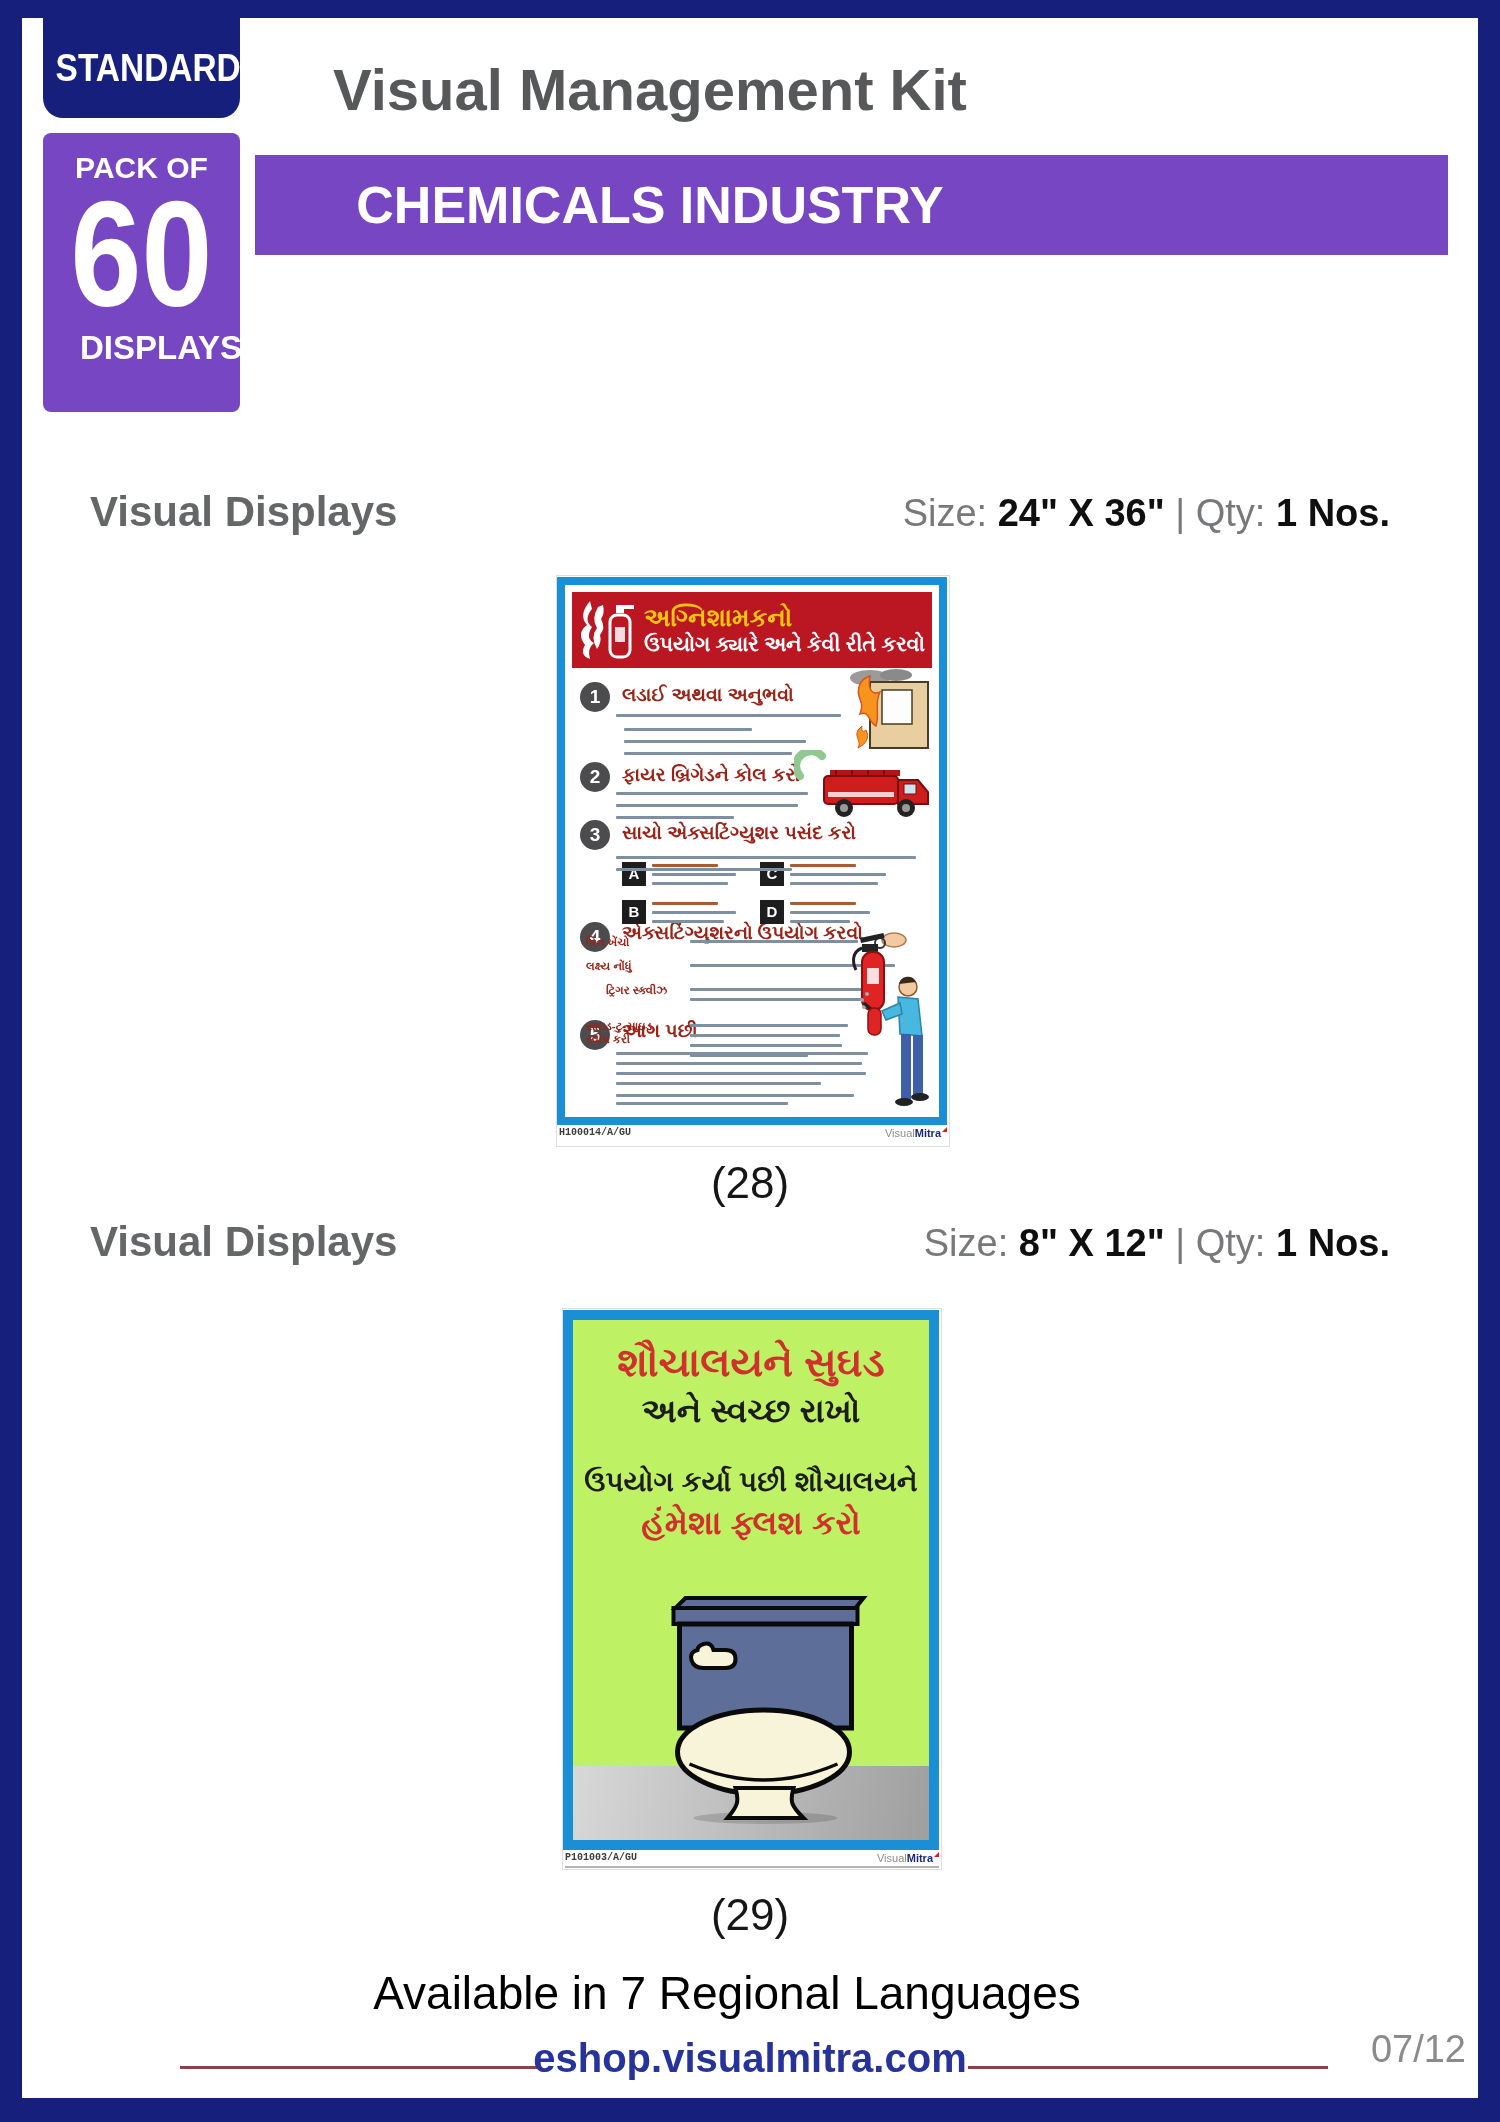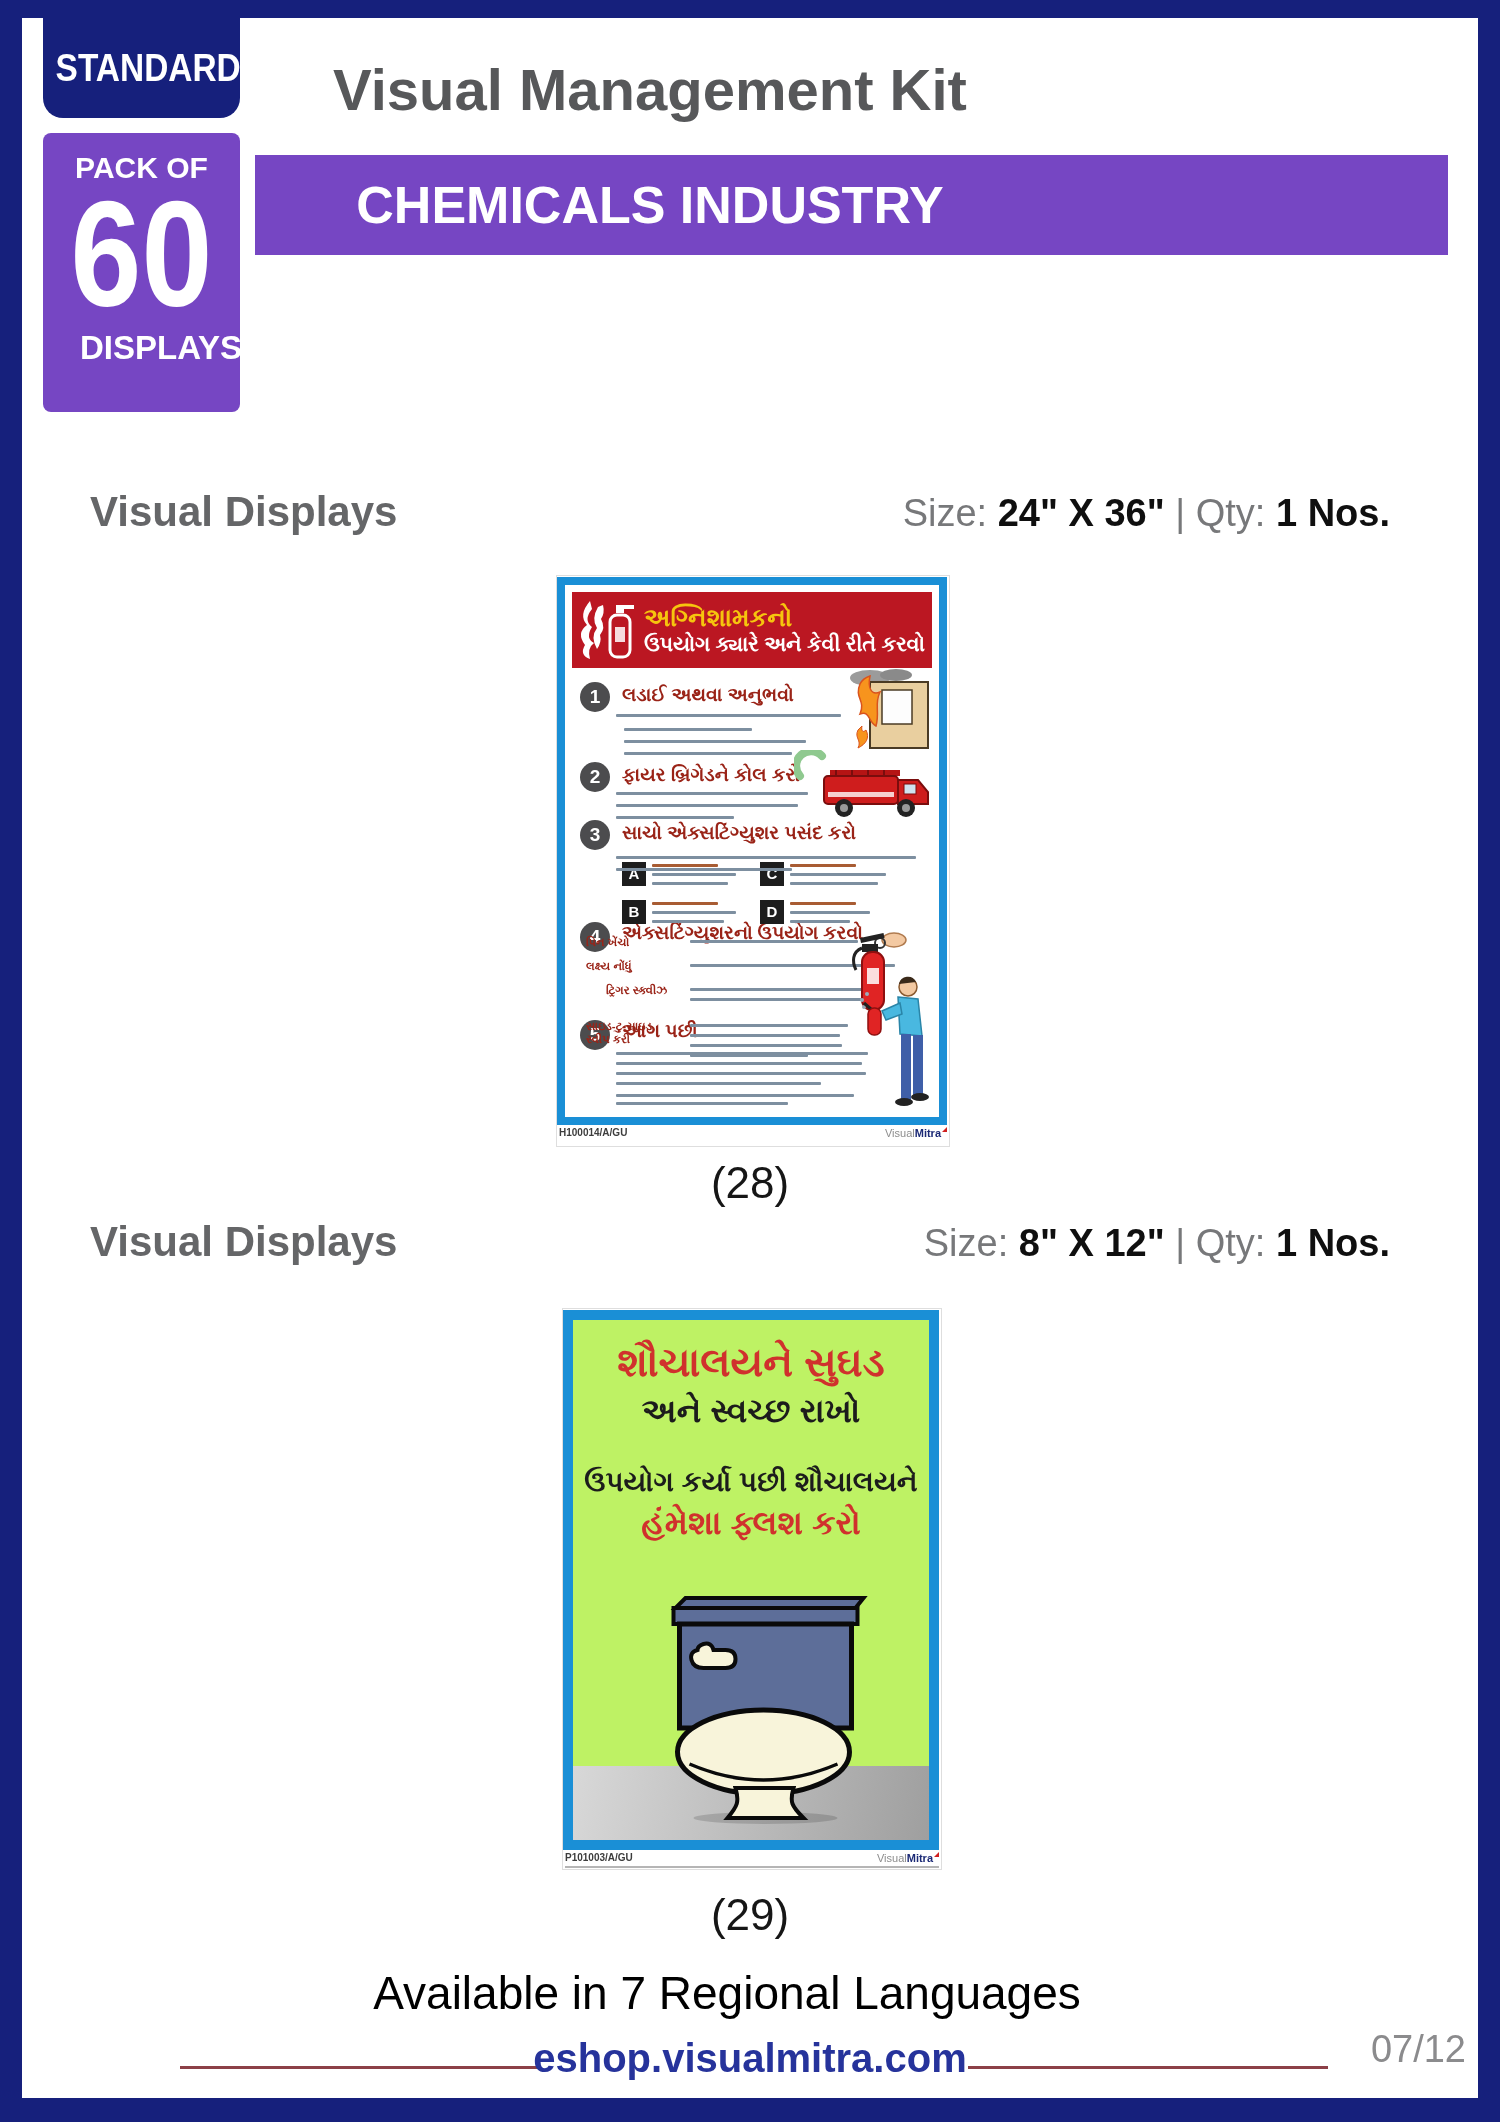--- a/index.html
+++ b/index.html
@@ -33,21 +33,21 @@
   
   .row-label{font-size:42px;font-weight:bold;color:#656668;}
   .row-size{font-size:38px;color:#77787a;text-align:right;right:110px;white-space:nowrap;}
   .row-size b{color:#0f0f0f;}
   .caption{left:0;right:0;text-align:center;font-size:44px;color:#161616;}
 
   
   .card{background:#fff;border:1px solid #dedede;}
   .strip{position:absolute;left:2px;right:2px;display:flex;justify-content:space-between;
          align-items:flex-start;}
-  .code{font-family:Liberation Sans, sans-serif;font-size:10px;font-weight:bold;color:#3c3c3c;}
+  .code{font-family:Liberation Mono, monospace;font-size:10px;font-weight:bold;color:#3c3c3c;}
   .vm-logo{font-size:11px;color:#8d8d8d;white-space:nowrap;}
   .vm-logo b{color:#1c2a76;}
   .vm-mark{display:inline-block;width:5px;height:5px;background:#d02020;
            clip-path:polygon(0 100%,100% 0,100% 100%);vertical-align:top;margin-left:1px;}
 
   
   .p1-card{left:556px;top:575px;width:392px;height:570px;}
   .p1-frame{position:absolute;left:0px;top:1px;width:374px;height:532px;
             border:8px solid #1a8fd6;background:#fff;overflow:hidden;}
   .p1-pad{position:absolute;inset:7px;}

